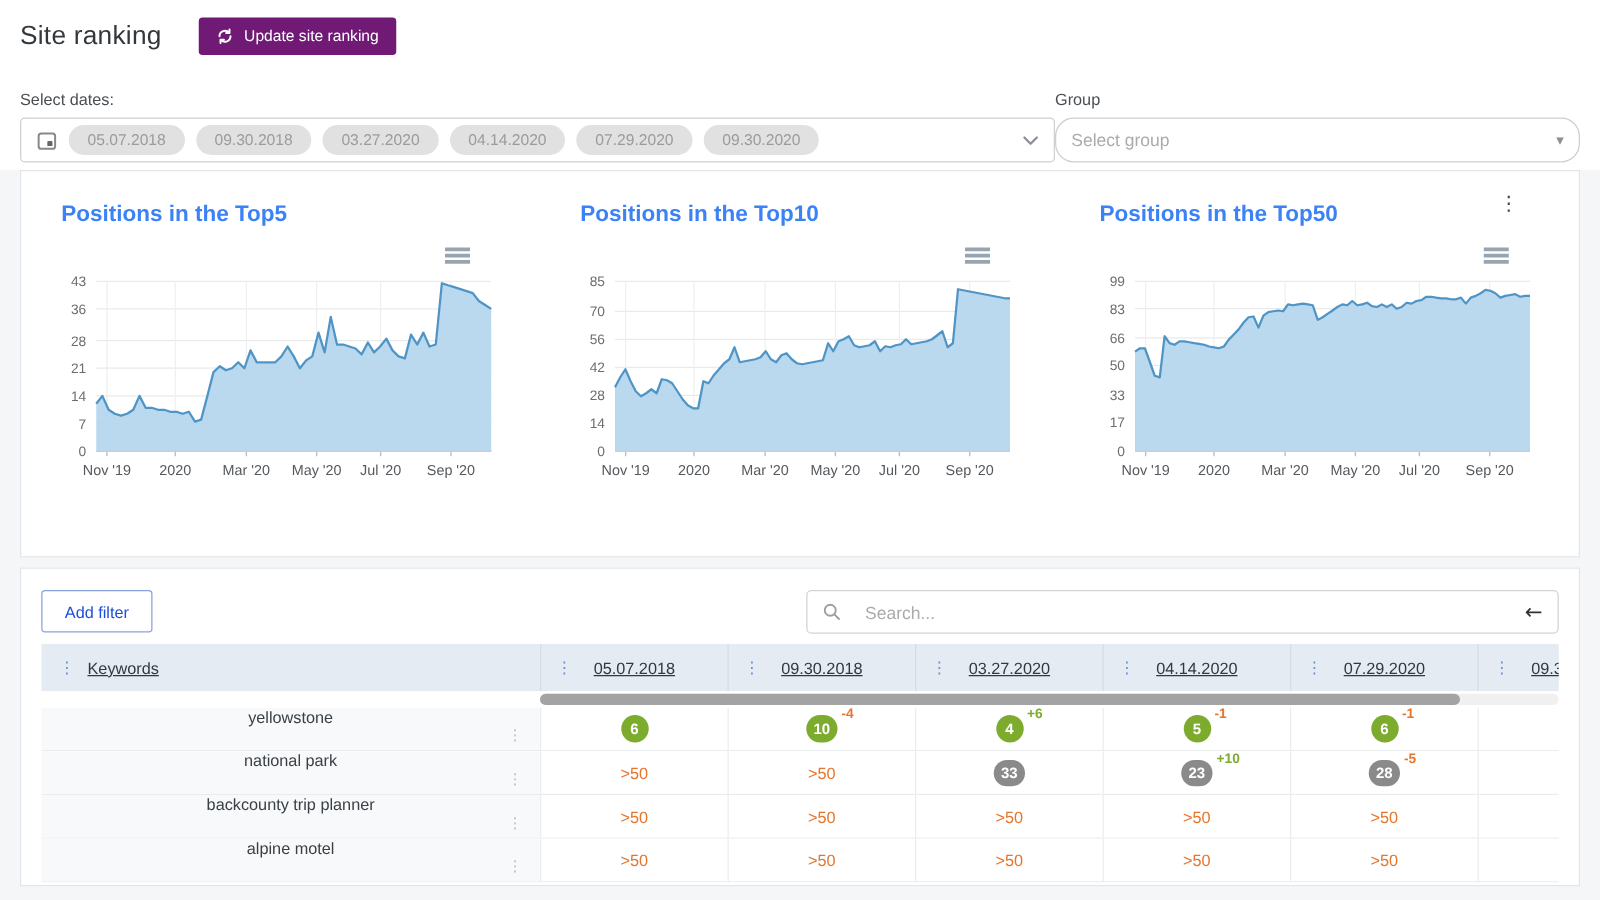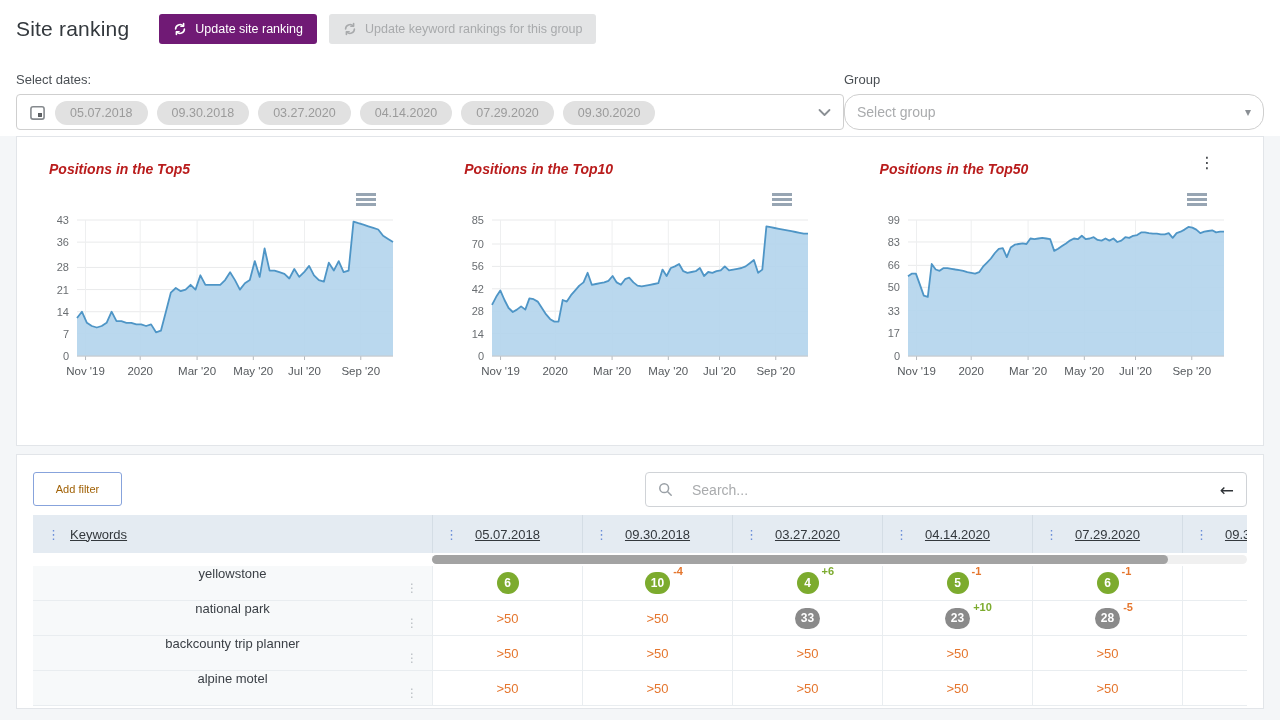--- a/index.html
+++ b/index.html
@@ -22,27 +22,27 @@
   .grp-wrap { flex:1; }
   .grp-select { height:36px; border:1px solid #cfcfcf; border-radius:15px; background:#fff;
     display:flex; align-items:center; padding:0 12px; color:#a9abad; font-size:14px; }
   .grp-arrow { margin-left:auto; color:#8a8f94; font-size:12px; }
   .panel { background:#fff; border:1px solid #e2e5e9; margin:0 16px; position:relative; }
   .charts-panel { height:310px; padding-top:24px; }
   .kebab-dark { position:absolute; top:18px; right:48px; color:#3f4347; font-size:16px;
     font-family:"DejaVu Sans",sans-serif; cursor:pointer; line-height:1; }
   .charts-row { display:flex; }
   .chart { width:33.33%; padding-left:14px; }
-  .chart-title { font-size:14px; font-weight:bold; color:#b91c1c; padding-left:18px;font-style:italic; }
+  .chart-title { font-size:18px; font-weight:bold; color:#3b82f6; padding-left:18px; }
   .ham { width:20px; margin:16px 56px 4px auto; cursor:pointer; }
   .ham i { display:block; height:2.5px; background:#97a5b3; margin-bottom:2.5px; }
   .tbl-panel { margin-top:8px; padding:17px 16px; height:255px; }
   .toolbar { display:flex; align-items:flex-start; justify-content:space-between; }
   .add-filter { width:89px; height:34px; background:#fff; border:1px solid #87a3dc;
-    border-radius:3px; color:#a16207; font-size:11px; cursor:pointer; }
+    border-radius:3px; color:#1d4ed8; font-size:13px; cursor:pointer; }
   .search-box { width:602px; height:35px; border:1px solid #d0d3d7; border-radius:4px;
     display:flex; align-items:center; padding:0 12px; gap:19px; background:#fff; }
   .search-box input { border:none; outline:none; flex:1; font-size:14px; color:#444;
     font-family:inherit; }
   .search-box input::placeholder { color:#a9abad; }
   .ret-arrow { color:#2f3337; font-size:17px; font-family:"DejaVu Sans",sans-serif; cursor:pointer; }
   .tbl-wrap { margin-top:8px; width:1214px; overflow:hidden; }
   .tbl { width:1299px; }
   .thead { display:flex; background:#e4ebf2; height:38px; }
   .th { display:flex; align-items:center; font-size:13px; color:#33383d; position:relative; }
@@ -87,31 +87,20 @@
       <span style="display:inline-flex;color:#fff;">
         <svg width="14" height="14" viewBox="0 0 14 14">
             <path d="M2.6 7a4.4 4.4 0 0 1 7.6-3" fill="none" stroke="currentColor" stroke-width="1.6" stroke-linecap="round"></path>
             <path d="M10.6 1.6v2.7H7.9" fill="none" stroke="currentColor" stroke-width="1.6" stroke-linecap="round" stroke-linejoin="round"></path>
             <path d="M11.4 7a4.4 4.4 0 0 1-7.6 3" fill="none" stroke="currentColor" stroke-width="1.6" stroke-linecap="round"></path>
             <path d="M3.4 12.4V9.7h2.7" fill="none" stroke="currentColor" stroke-width="1.6" stroke-linecap="round" stroke-linejoin="round"></path>
           </svg>
       </span>
       <span>Update site ranking</span>
     </button>
-    <button class="btn btn-gray">
-      <span style="display:inline-flex;color:#a8aaac;">
-        <svg width="14" height="14" viewBox="0 0 14 14">
-            <path d="M2.6 7a4.4 4.4 0 0 1 7.6-3" fill="none" stroke="currentColor" stroke-width="1.6" stroke-linecap="round"></path>
-            <path d="M10.6 1.6v2.7H7.9" fill="none" stroke="currentColor" stroke-width="1.6" stroke-linecap="round" stroke-linejoin="round"></path>
-            <path d="M11.4 7a4.4 4.4 0 0 1-7.6 3" fill="none" stroke="currentColor" stroke-width="1.6" stroke-linecap="round"></path>
-            <path d="M3.4 12.4V9.7h2.7" fill="none" stroke="currentColor" stroke-width="1.6" stroke-linecap="round" stroke-linejoin="round"></path>
-          </svg>
-      </span>
-      <span>Update keyword rankings for this group</span>
-    </button>
   </div>
 
   <div class="sel-row">
     <div>
       <div class="field-label">Select dates:</div>
       <div class="date-input">
         <span style="display:inline-flex;">
           <svg width="17" height="17" viewBox="0 0 16 16">
               <rect x="1.8" y="2.6" width="12.4" height="11.6" rx="2" fill="none" stroke="#85898d" stroke-width="1.5"></rect>
               <rect x="8.6" y="8.6" width="3.4" height="3.4" fill="#5f6putzen368"></rect>

